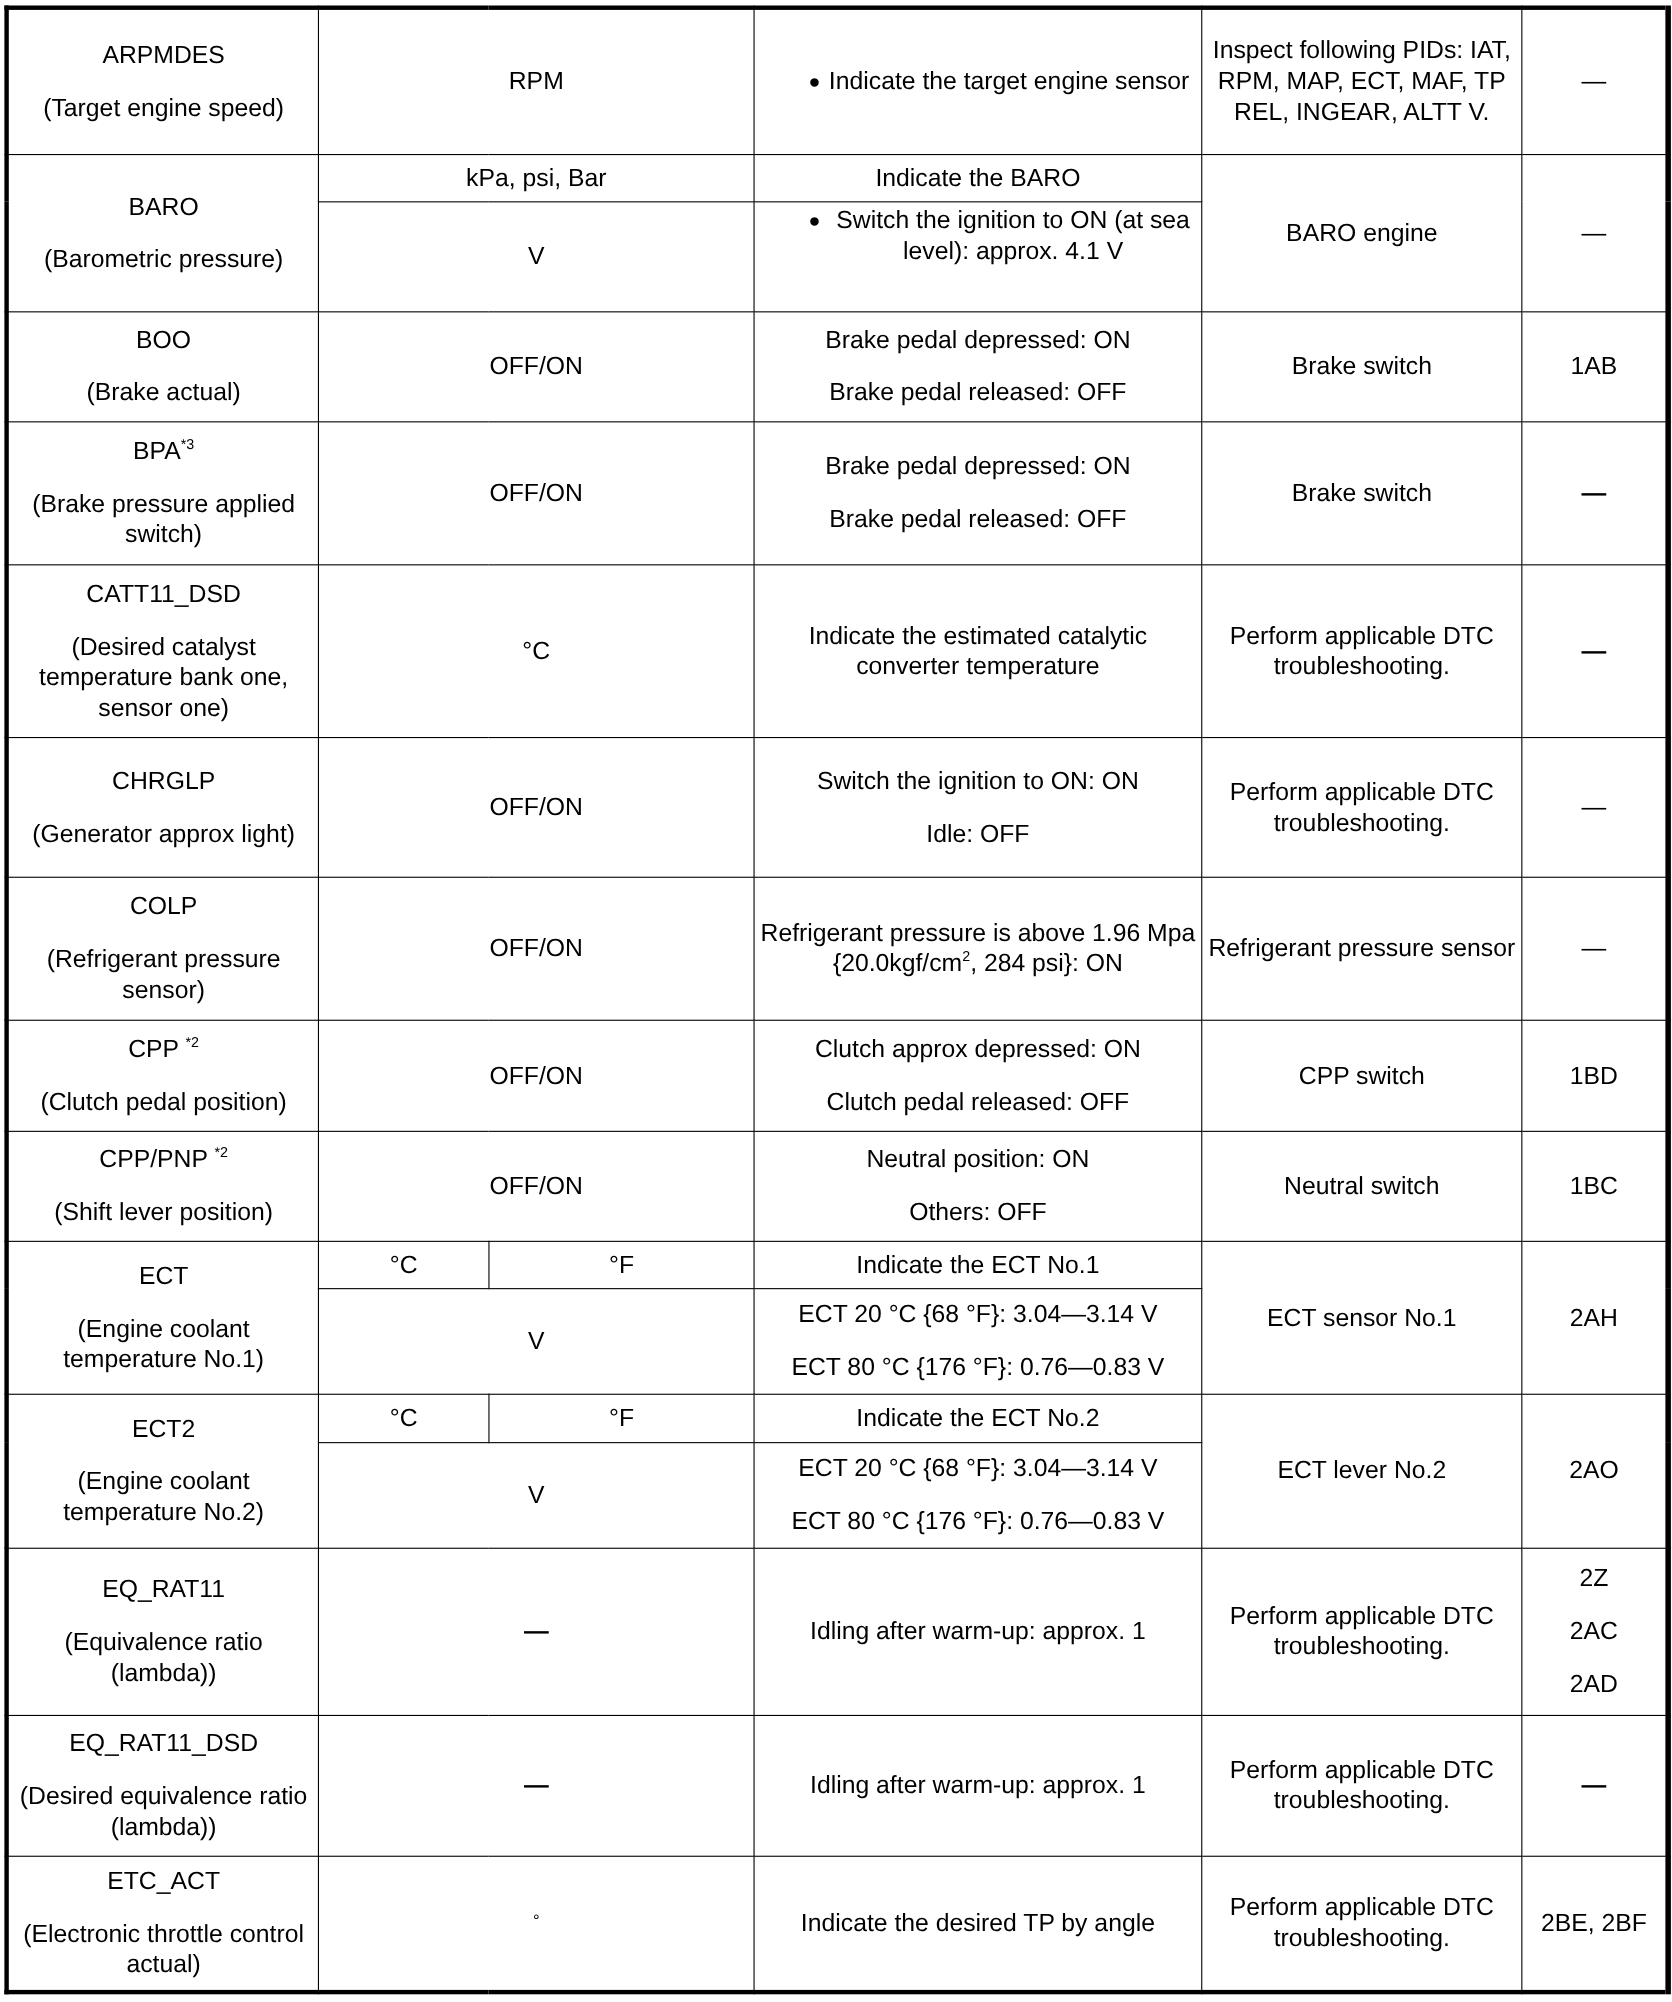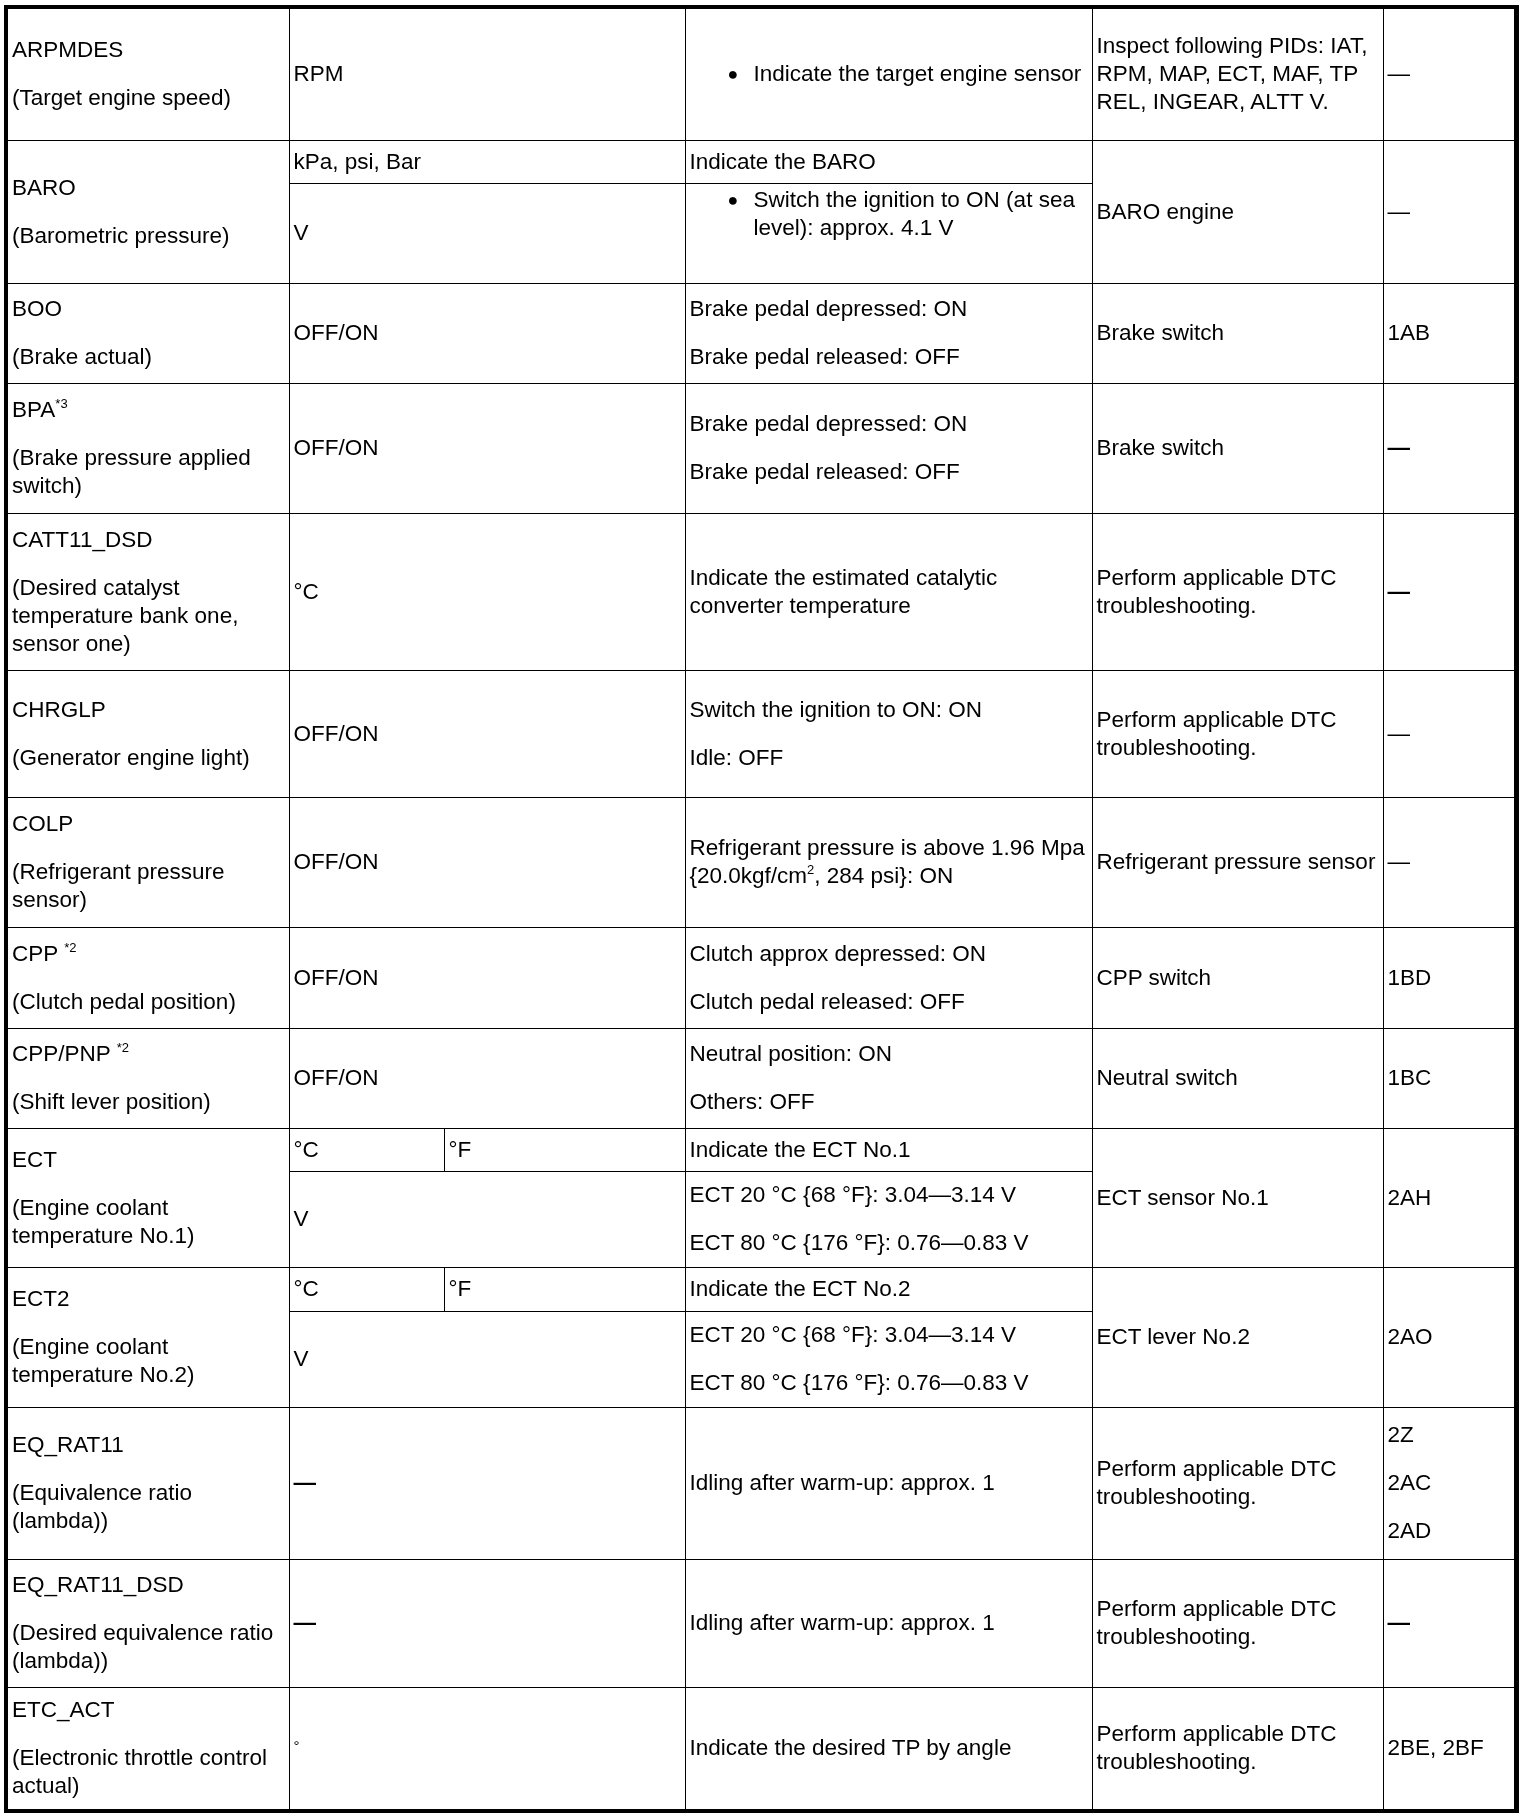--- a/index.html
+++ b/index.html
@@ -5,21 +5,21 @@
   html, body { margin: 0; padding: 0; background: #ffffff; }
   body { width: 1520px; height: 1820px; position: relative; overflow: hidden;
          font-family: "Liberation Sans", sans-serif; color: #000; }
   #pid-table {
     position: absolute; left: 4px; top: 5px;
     width: 1510px;
     border-collapse: collapse;
     table-layout: fixed;
     border-top: 4px solid #000; border-left: 4px solid #000;
     border-right: 5px solid #000; border-bottom: 4px solid #000;
-    font-size: 22.5px; line-height: 28px;
+    font-size: 22.5px; line-height: 28px; text-align: center;
   }
   #pid-table td {
     border: 1.5px solid #000;
     padding: 0 3px 0 4px;
     vertical-align: middle;
     overflow: hidden;
   }
   #pid-table col.c1 { width: 283px; }
   #pid-table col.c2a { width: 155px; }
   #pid-table col.c2b { width: 241px; }
@@ -127,21 +127,21 @@
       <td colspan="2"><span>°C</span></td>
       <td><span>Indicate the estimated catalytic converter temperature</span></td>
       <td><span>Perform applicable DTC troubleshooting.</span></td>
       <td><span class="dash bold">—</span></td>
     </tr>
 
     <tr style="height:127px">
       <td>
         <span class="p">CHRGLP</span>
         <span class="gap"></span>
-        <span class="p">(Generator engine light)</span>
+        <span class="p">(Generator approx light)</span>
       </td>
       <td colspan="2"><span>OFF/ON</span></td>
       <td>
         <span class="p">Switch the ignition to ON: ON</span>
         <span class="gap"></span>
         <span class="p">Idle: OFF</span>
       </td>
       <td><span>Perform applicable DTC troubleshooting.</span></td>
       <td><span class="dash">—</span></td>
     </tr>

